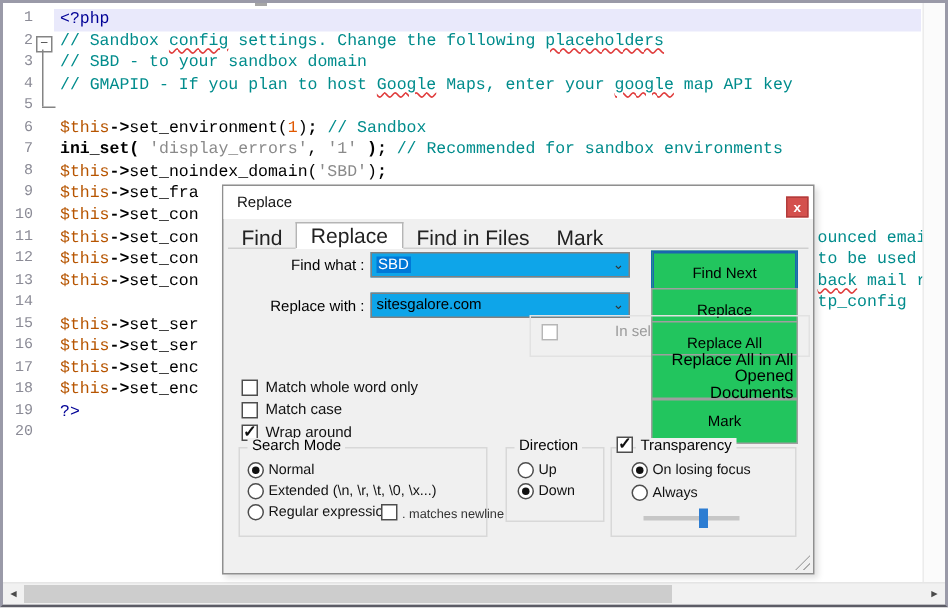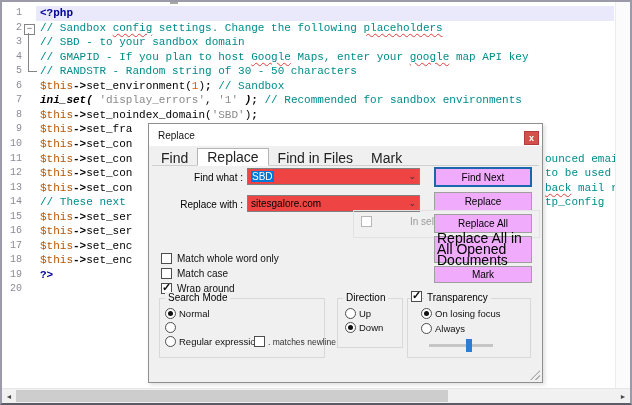--- a/index.html
+++ b/index.html
@@ -8,27 +8,27 @@
          background:#fff;overflow:hidden;font-family:"Liberation Sans",sans-serif;}
   
   .editor{position:absolute;left:0;top:0;right:14px;bottom:14px;background:#fff;}
   .top-tick{position:absolute;left:168px;top:0;width:8px;height:2px;background:#a6a6a6;}
   .line{position:absolute;left:0;width:612px;height:15px;white-space:pre;
         font-family:"Liberation Mono","DejaVu Sans Mono",monospace;font-size:11px;line-height:14.5px;}
   .line.cur{background:linear-gradient(to right,transparent 34px,#e9e9fb 34px);}
   .ln{position:absolute;left:0;width:20px;text-align:right;color:#8b8b96;font-size:10px;}
   .codetext{position:absolute;left:38px;top:0;}
   .rfrag{position:absolute;left:543px;top:0;}
-  .php-tag{color:#000096;font-weight:bold;}
+  .php-tag{color:#000096;font-weight:normal;}
   .cmt{color:#008c8c;}
   .sp{text-decoration:underline wavy #e03c3c 1px;text-underline-offset:2px;}
   .var{color:#b75501;}
   .num{color:#e05800;}
   .str{color:#8a8a8a;}
-  .kw{color:#000;font-weight:bold;font-style:italic;}
+  .kw{color:#000;font-weight:bold;}
   .op{color:#000;font-weight:bold;}
   .id{color:#000;}
   .fold-box{position:absolute;left:22px;top:22px;width:9px;height:9px;background:#fff;
             border:1px solid #848484;font-size:9px;line-height:7px;text-align:center;color:#555;}
   .fold-vline{position:absolute;left:26px;top:31px;width:1px;height:38px;background:#848484;}
   .fold-elbow{position:absolute;left:26px;top:69px;width:9px;height:1px;background:#848484;}
   
   .vscroll{position:absolute;right:0;top:0;width:14px;bottom:14px;background:#fbfbfb;border-left:1px solid #ececec;}
   .hscroll{position:absolute;left:0;right:0;bottom:0;height:14px;background:#f1f1f1;border-top:1px solid #e6e6e6;}
   .sarrow{position:absolute;top:0;width:14px;height:14px;display:flex;align-items:center;justify-content:center;
@@ -43,29 +43,29 @@
   .dlg-title{position:absolute;left:9px;top:6px;font-size:10px;color:#111;}
   .dlg-close{position:absolute;left:375px;top:7px;width:15px;height:14px;background:#d4504d;border:1px solid #b23c3c;
              box-sizing:border-box;display:flex;align-items:center;justify-content:center;cursor:default;}
   .dlg-close span{color:#fff;font-size:9px;font-weight:bold;line-height:9px;}
   .tabs{position:absolute;left:3px;top:24px;display:flex;align-items:flex-start;z-index:2;}
   .tab{height:15px;line-height:15px;margin-top:3px;padding:0 9px;font-size:14px;color:#222;}
   .tab.active{height:16px;line-height:16px;margin-top:0;background:#fff;border:1px solid #b5b5b5;border-bottom:1px solid #fff;z-index:3;}
   .tabline{position:absolute;left:3px;right:3px;top:41px;height:1px;background:#cfcfcf;z-index:1;}
   .lbl{position:absolute;font-size:10px;color:#000;white-space:nowrap;}
   .lbl.r{text-align:right;}
-  .combo{position:absolute;height:17px;box-sizing:border-box;background:#ef4444;border:1px solid #808080;
+  .combo{position:absolute;height:17px;box-sizing:border-box;background:#0ea5e9;border:1px solid #808080;
          font-size:10px;line-height:15px;padding:0 14px 0 3px;white-space:nowrap;overflow:hidden;}
   .combo .chev{position:absolute;right:3px;top:0px;font-size:9px;color:#333;}
   .sel-hl{background:#0078d7;color:#fff;padding:0 1px;}
-  .btn{position:absolute;box-sizing:border-box;background:#f0abfc;border:1px solid #9f9f9f;
+  .btn{position:absolute;box-sizing:border-box;background:#22c55e;border:1px solid #9f9f9f;
        font-family:"Liberation Sans",sans-serif;font-size:10px;color:#000;display:flex;align-items:center;justify-content:center;
-       text-align:left;padding:4px 2px;}
+       text-align:right;padding:14px 2px;}
   .btn.default{border:1px solid #1a67b0;box-shadow:inset 0 0 0 1px #1a67b0;}
-  .btn.small-text{font-size:14px;line-height:11px;}
+  .btn.small-text{font-size:11px;line-height:11px;}
   .cb{position:absolute;width:11px;height:11px;box-sizing:border-box;background:#fff;border:1px solid #4d4d4d;}
   .cb .tick{display:none;position:absolute;left:0;top:-3px;font-size:11px;font-weight:bold;color:#111;}
   .cb.on .tick{display:block;}
   .cb.dis{border-color:#b6b6b6;}
   .rb{position:absolute;width:11px;height:11px;box-sizing:border-box;border:1px solid #4d4d4d;border-radius:50%;background:#fff;}
   .rb.on::after{content:"";position:absolute;left:2px;top:2px;width:5px;height:5px;border-radius:50%;background:#111;}
   .olbl{position:absolute;font-size:10px;color:#111;white-space:nowrap;}
   .olbl.dim{color:#9a9a9a;}
   .olbl.f95{font-size:9.5px;}
   .olbl.f85{font-size:8.5px;color:#333;}
@@ -83,30 +83,30 @@
 
 <div class="frame">
 
   <div class="editor">
     <div class="top-tick"></div>
     <div id="code-lines">
         <div class="line cur" style="top: 4px;"><span class="ln">1</span><span class="codetext"><span class="php-tag">&lt;?php</span></span></div>
         <div class="line" style="top: 18.55px;"><span class="ln">2</span><span class="codetext"><span class="cmt">// Sandbox </span><span class="cmt sp">config</span><span class="cmt"> settings. Change the following </span><span class="cmt sp">placeholders</span></span></div>
         <div class="line" style="top: 33.1px;"><span class="ln">3</span><span class="codetext"><span class="cmt">// SBD - to your sandbox domain</span></span></div>
         <div class="line" style="top: 47.65px;"><span class="ln">4</span><span class="codetext"><span class="cmt">// GMAPID - If you plan to host </span><span class="cmt sp">Google</span><span class="cmt"> Maps, enter your </span><span class="cmt sp">google</span><span class="cmt"> map API key</span></span></div>
-        <div class="line" style="top: 62.2px;"><span class="ln">5</span><span class="codetext"><span class="cmt">// RANDSTR - Random string of 30 - 50 characters</span></span></div>
+        <div class="line" style="top: 62.2px;"><span class="ln">5</span></div>
         <div class="line" style="top: 76.75px;"><span class="ln">6</span><span class="codetext"><span class="var">$this</span><span class="op">-&gt;</span><span class="id">set_environment(</span><span class="num">1</span><span class="id">)</span><span class="op">;</span><span class="cmt"> // Sandbox</span></span></div>
         <div class="line" style="top: 91.3px;"><span class="ln">7</span><span class="codetext"><span class="kw">ini_set( </span><span class="str">'display_errors'</span><span class="id">, </span><span class="str">'1'</span><span class="kw"> )</span><span class="op">;</span><span class="cmt"> // Recommended for sandbox environments</span></span></div>
         <div class="line" style="top: 105.85px;"><span class="ln">8</span><span class="codetext"><span class="var">$this</span><span class="op">-&gt;</span><span class="id">set_noindex_domain(</span><span class="str">'SBD'</span><span class="id">)</span><span class="op">;</span></span></div>
         <div class="line" style="top: 120.4px;"><span class="ln">9</span><span class="codetext"><span class="var">$this</span><span class="op">-&gt;</span><span class="id">set_fra</span></span></div>
         <div class="line" style="top: 134.95px;"><span class="ln">10</span><span class="codetext"><span class="var">$this</span><span class="op">-&gt;</span><span class="id">set_con</span></span></div>
         <div class="line" style="top: 149.5px;"><span class="ln">11</span><span class="codetext"><span class="var">$this</span><span class="op">-&gt;</span><span class="id">set_con</span></span><span class="rfrag"><span class="cmt">ounced email</span></span></div>
         <div class="line" style="top: 164.05px;"><span class="ln">12</span><span class="codetext"><span class="var">$this</span><span class="op">-&gt;</span><span class="id">set_con</span></span><span class="rfrag"><span class="cmt">to be used by</span></span></div>
         <div class="line" style="top: 178.6px;"><span class="ln">13</span><span class="codetext"><span class="var">$this</span><span class="op">-&gt;</span><span class="id">set_con</span></span><span class="rfrag"><span class="cmt sp">back</span><span class="cmt"> mail rec</span></span></div>
-        <div class="line" style="top: 193.15px;"><span class="ln">14</span><span class="codetext"><span class="cmt">// These next</span></span><span class="rfrag"><span class="cmt">tp_config</span></span></div>
+        <div class="line" style="top: 193.15px;"><span class="ln">14</span><span class="rfrag"><span class="cmt">tp_config</span></span></div>
         <div class="line" style="top: 207.7px;"><span class="ln">15</span><span class="codetext"><span class="var">$this</span><span class="op">-&gt;</span><span class="id">set_ser</span></span></div>
         <div class="line" style="top: 222.25px;"><span class="ln">16</span><span class="codetext"><span class="var">$this</span><span class="op">-&gt;</span><span class="id">set_ser</span></span></div>
         <div class="line" style="top: 236.8px;"><span class="ln">17</span><span class="codetext"><span class="var">$this</span><span class="op">-&gt;</span><span class="id">set_enc</span></span></div>
         <div class="line" style="top: 251.35px;"><span class="ln">18</span><span class="codetext"><span class="var">$this</span><span class="op">-&gt;</span><span class="id">set_enc</span></span></div>
         <div class="line" style="top: 265.9px;"><span class="ln">19</span><span class="codetext"><span class="php-tag">?&gt;</span></span></div>
         <div class="line" style="top: 280.45px;"><span class="ln">20</span><span class="codetext"></span></div>
       </div>
     <div class="fold-box">−</div>
     <div class="fold-vline"></div>
     <div class="fold-elbow"></div>
@@ -164,20 +164,21 @@
     <span class="cb on" style="left:12px;top:159px;">
         <span class="tick">✓</span>
       </span>
     <span class="olbl" style="left:28px;top:159px;">Wrap around</span>
 
     <div class="grp" style="left:10px;top:174px;width:164px;height:58px;"></div>
     <span class="grp-lbl" style="left:16px;top:168px;">Search Mode</span>
     <span class="rb on" style="left:16px;top:184px;"></span>
     <span class="olbl f95" style="left:30px;top:184px;">Normal</span>
     <span class="rb" style="left:16px;top:198px;"></span>
+    <span class="olbl f95" style="left:30px;top:198px;">Extended (\n, \r, \t, \0, \x...)</span>
     <span class="rb" style="left:16px;top:212px;"></span>
     <span class="olbl f95" style="left:30px;top:212px;">Regular expression</span>
     <span class="cb" style="left:105px;top:212px;"></span>
     <span class="olbl f85" style="left:119px;top:213px;">. matches newline</span>
 
     <div class="grp" style="left:188px;top:174px;width:64px;height:48px;"></div>
     <span class="grp-lbl" style="left:194px;top:168px;">Direction</span>
     <span class="rb" style="left:196px;top:184px;"></span>
     <span class="olbl f95" style="left:210px;top:184px;">Up</span>
     <span class="rb on" style="left:196px;top:198px;"></span>

